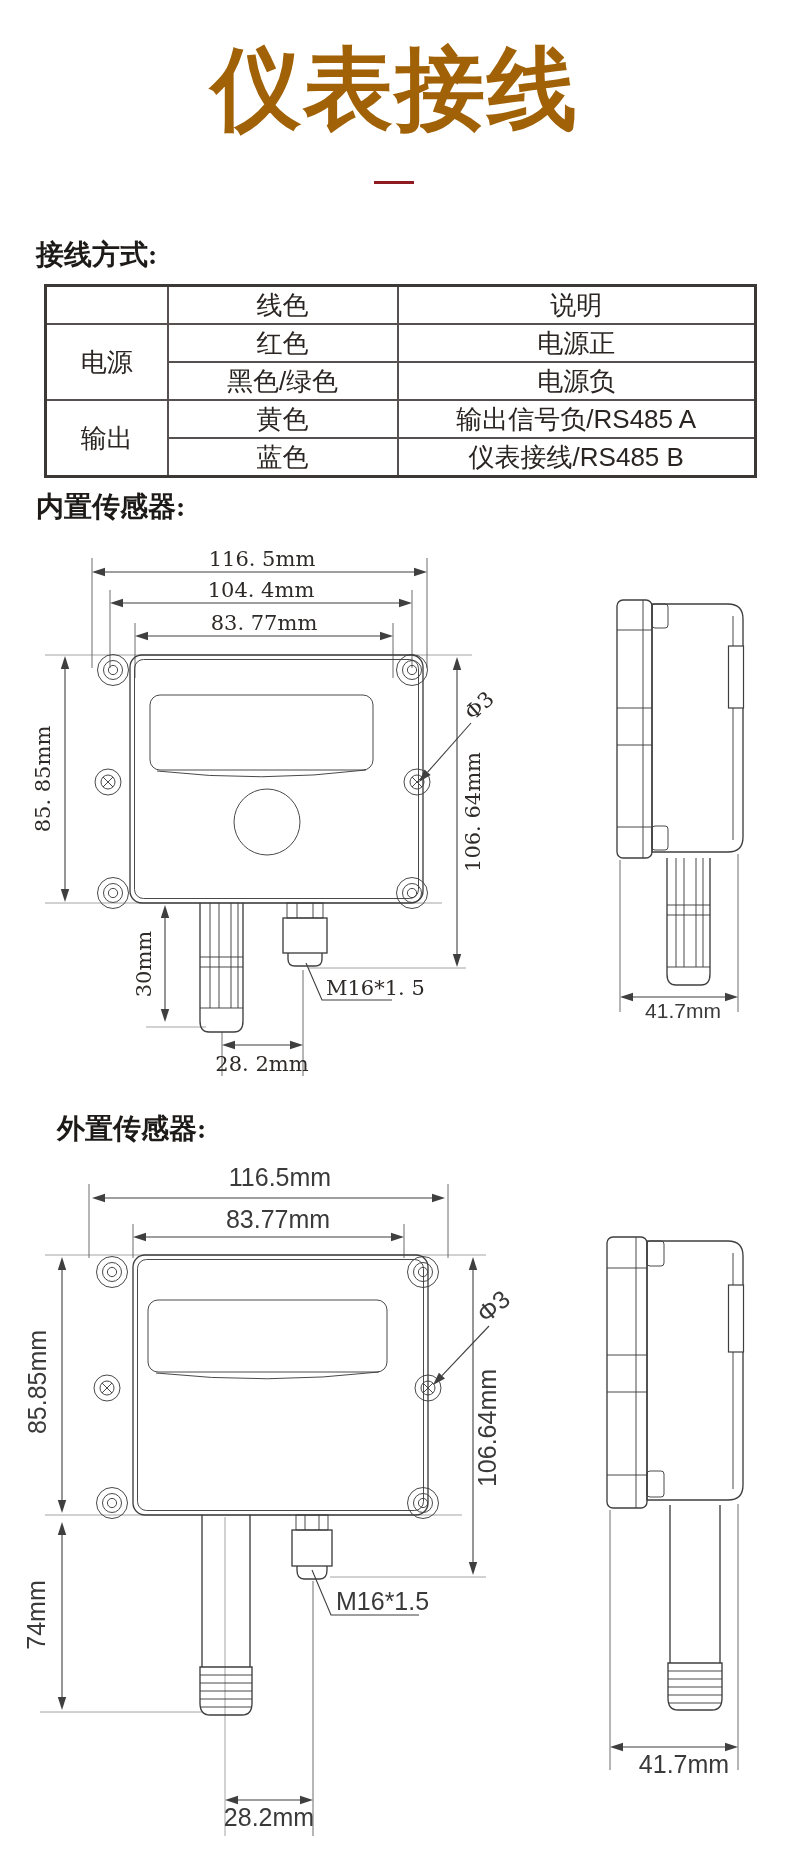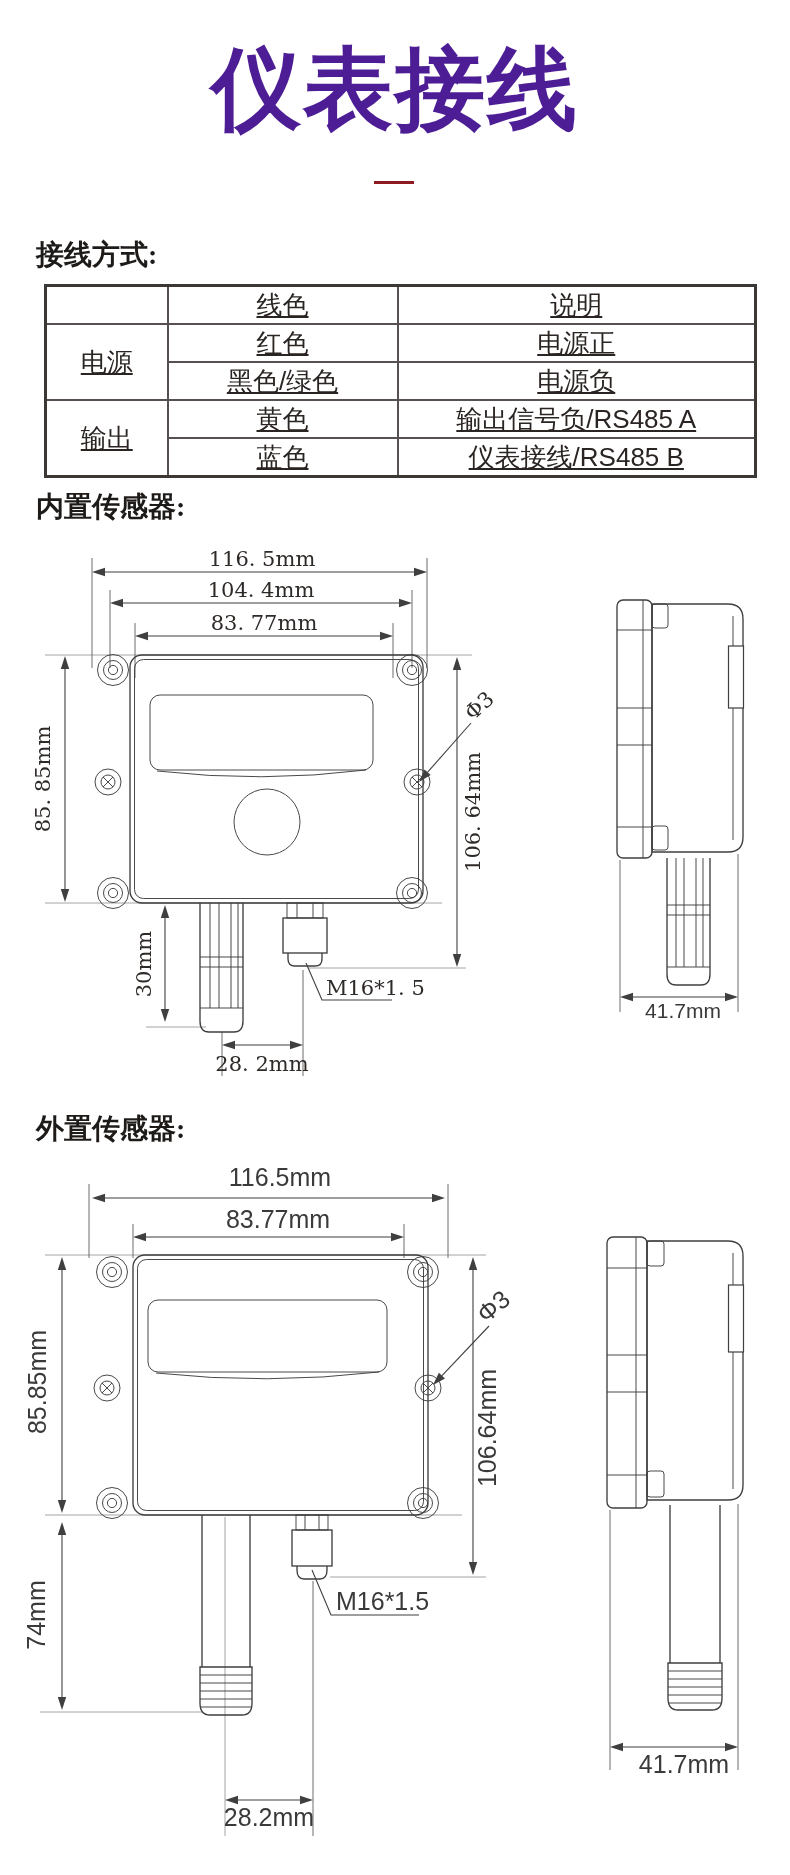--- a/index.html
+++ b/index.html
@@ -1,26 +1,26 @@
 <!DOCTYPE html>
 <html><head>
 <meta charset="utf-8">
 <style>
   html,body{margin:0;padding:0;background:#ffffff;}
   .page{position:relative;width:790px;height:1875px;background:#fff;overflow:hidden;
         font-family:"Liberation Sans",sans-serif;color:#262220;}
   .title{position:absolute;top:42px;left:0;width:790px;text-align:center;
-         font-size:90px;font-weight:900;letter-spacing:2px;color:#4c1d95;line-height:1.05;}
+         font-size:90px;font-weight:900;letter-spacing:2px;color:#a16207;line-height:1.05;}
   .red-dash{position:absolute;left:374px;top:181px;width:40px;height:3px;background:#8f1b22;}
   .sec-heading{position:absolute;left:36px;font-size:28px;font-weight:700;color:#1d1a18;font-family:Liberation Serif, serif;}
   .h-wiring{top:236px;}
   .h-builtin{top:488px;}
-  .h-external{top:1110px;}
+  .h-external{top:1110px;margin-left:21px;}
   table.wiring{position:absolute;left:44px;top:284px;width:710px;border-collapse:collapse;
-               table-layout:fixed;font-size:26px;color:#2a2522;text-decoration:underline;}
+               table-layout:fixed;font-size:26px;color:#2a2522;}
   table.wiring td{border:2px solid #565150;text-align:center;vertical-align:middle;
                   padding:0;height:36px;line-height:1.1;}
   table.wiring{border:3px solid #3c3836;}
   .svg-abs{position:absolute;left:0;}
   .ol{fill:none;stroke:#3f3f3f;stroke-width:1.35;}
   .thin{fill:none;stroke:#3f3f3f;stroke-width:0.95;}
   .guide{fill:none;stroke:#9a9a9a;stroke-width:0.9;}
   .ext{fill:none;stroke:#6d6d6d;stroke-width:1;}
   .dim{fill:none;stroke:#3f3f3f;stroke-width:1.1;}
   .ah{fill:#3f3f3f;stroke:none;}

